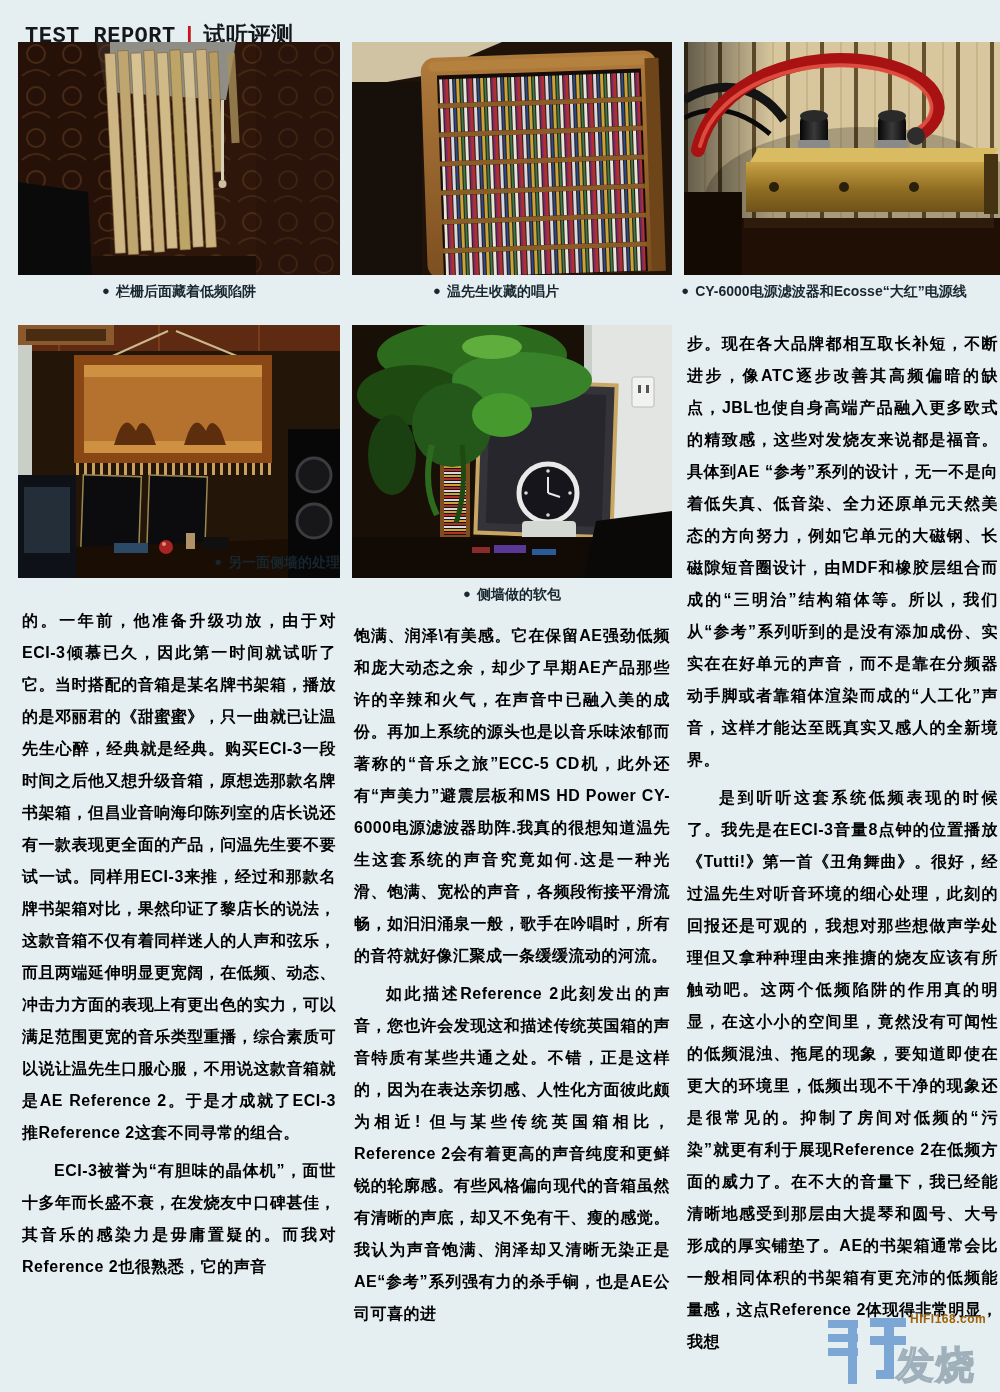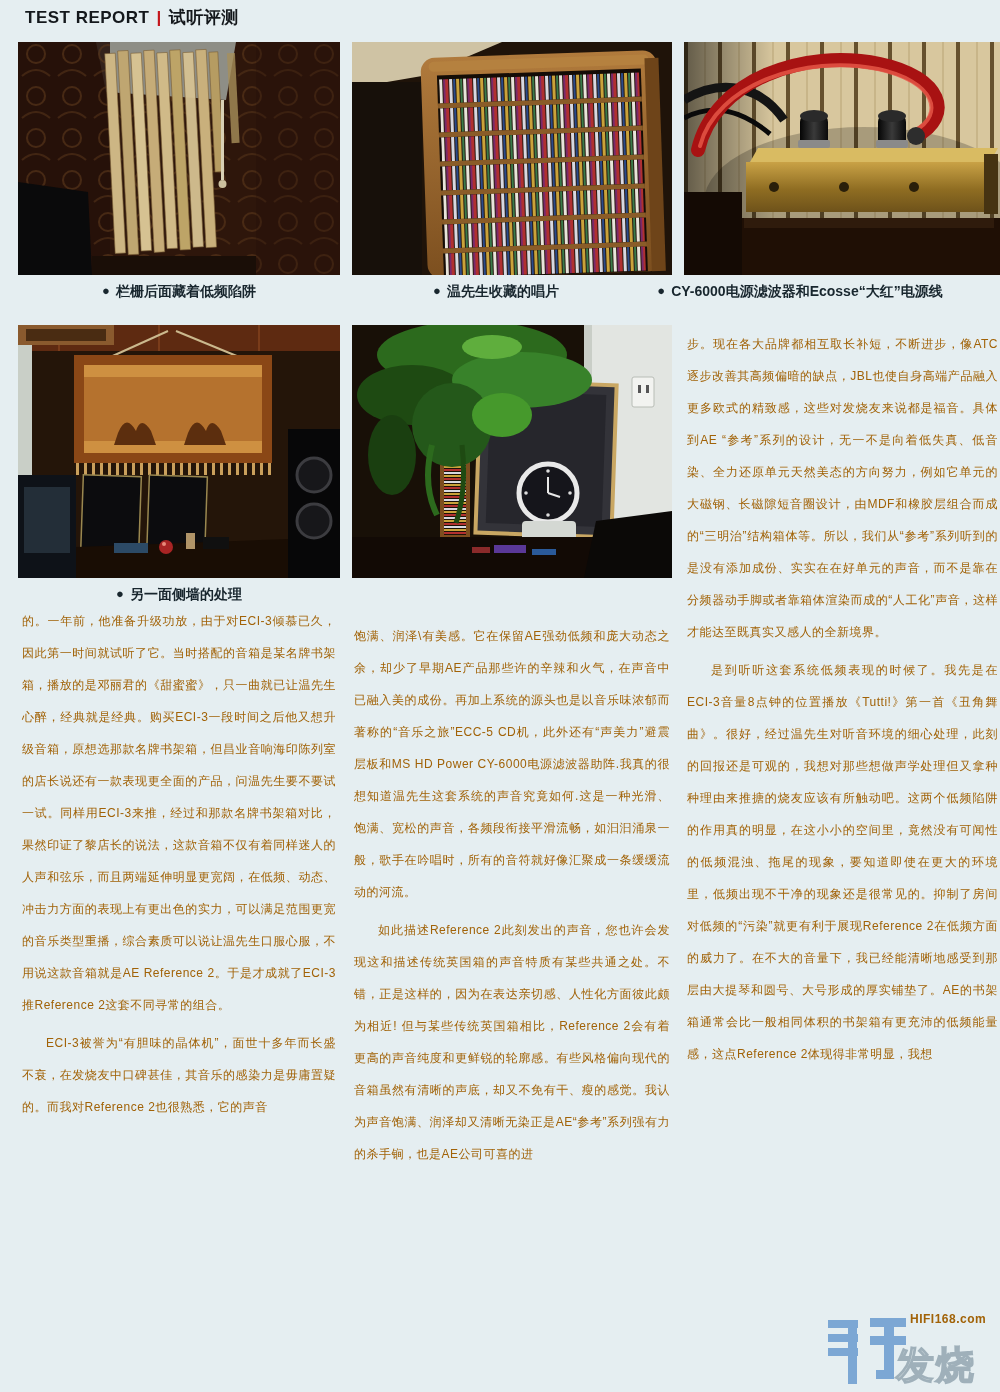--- a/index.html
+++ b/index.html
@@ -1,38 +1,38 @@
 <!DOCTYPE html>
 <html><head>
 <meta charset="utf-8">
 <style>
   html,body{margin:0;padding:0;background:#cfd8db;}
   .page{position:relative;width:1000px;height:1392px;background:#e5eef1;overflow:hidden;
         font-family:"Liberation Sans","DejaVu Sans",sans-serif;}
   
-  .header{position:absolute;left:25px;top:6px;font-size:17px;font-weight:bold;color:#14181c;letter-spacing:.5px;}
+  .header{position:absolute;left:25px;top:20px;font-size:22px;font-weight:bold;color:#14181c;letter-spacing:.5px;font-family:Liberation Mono, monospace;}
   .header .sep{color:#c4161c;margin:0 7px;}
   
   .photo{position:absolute;overflow:hidden;background:#1c120a;}
   .photo svg{display:block;width:100%;height:100%;}
   #photo1{left:18px;top:42px;width:322px;height:233px;}
   #photo2{left:352px;top:42px;width:320px;height:233px;}
   #photo3{left:684px;top:42px;width:316px;height:233px;}
   #photo4{left:18px;top:325px;width:322px;height:253px;}
   #photo5{left:352px;top:325px;width:320px;height:253px;}
   
   .caption{position:absolute;font-size:14px;font-weight:bold;color:#18262e;text-align:center;white-space:nowrap;}
   .caption .bullet{font-size:13px;margin-right:6px;position:relative;top:-1px;}
   #cap1{left:18px;top:283px;width:322px;text-align:center;}
   #cap2{left:336px;top:283px;width:320px;}
-  #cap3{left:640px;top:283px;width:320px;}
-  #cap4{left:18px;top:586px;width:322px;}
+  #cap3{left:664px;top:283px;width:320px;}
+  #cap4{left:18px;top:554px;width:322px;text-align:right;}
   #cap5{left:352px;top:586px;width:320px;}
   
-  .col{position:absolute;color:#a16207;font-size:12px;line-height:32px;text-align:justify;letter-spacing:.5px;}
+  .col{position:absolute;color:#000000;font-size:16px;line-height:32px;text-align:justify;letter-spacing:.5px;font-weight:bold;}
   .col p{margin:0;}
   .col p + p{margin-top:6px;text-indent:2em;}
   #col-left{left:22px;top:605px;width:314px;height:772px;}
   #col-middle{left:354px;top:620px;width:316px;height:772px;}
   #col-right{left:687px;top:328px;width:311px;height:1064px;}
   
   .watermark{position:absolute;left:826px;top:1296px;width:174px;height:96px;z-index:5;pointer-events:none;}
   .watermark svg{position:absolute;left:0;top:16px;}
   .wm-site{position:absolute;left:84px;top:16px;font-size:12px;font-weight:bold;color:#a16207;letter-spacing:.5px;}
   .wm-name{position:absolute;left:70px;top:44px;font-size:38px;font-weight:bold;color:transparent;
@@ -279,20 +279,23 @@
       <rect x="142" y="220" width="32" height="8" fill="#5a3898"></rect>
       <rect x="180" y="224" width="24" height="6" fill="#2a5a9a"></rect>
       <rect x="120" y="222" width="18" height="6" fill="#8a2a2a"></rect>
       <polygon points="244,196 320,186 320,253 232,253" fill="#0b0907"></polygon>
     </svg>
   </div>
 
   <div class="caption" id="cap4">
     <span class="bullet">●</span><span>另一面侧墙的处理</span>
   </div>
+  <div class="caption" id="cap5">
+    <span class="bullet">●</span><span>侧墙做的软包</span>
+  </div>
 
   <div class="col" id="col-left">
     <p>的。一年前，他准备升级功放，由于对ECI-3倾慕已久，因此第一时间就试听了它。当时搭配的音箱是某名牌书架箱，播放的是邓丽君的《甜蜜蜜》，只一曲就已让温先生心醉，经典就是经典。购买ECI-3一段时间之后他又想升级音箱，原想选那款名牌书架箱，但昌业音响海印陈列室的店长说还有一款表现更全面的产品，问温先生要不要试一试。同样用ECI-3来推，经过和那款名牌书架箱对比，果然印证了黎店长的说法，这款音箱不仅有着同样迷人的人声和弦乐，而且两端延伸明显更宽阔，在低频、动态、冲击力方面的表现上有更出色的实力，可以满足范围更宽的音乐类型重播，综合素质可以说让温先生口服心服，不用说这款音箱就是AE Reference 2。于是才成就了ECI-3推Reference 2这套不同寻常的组合。</p>
     <p>ECI-3被誉为“有胆味的晶体机”，面世十多年而长盛不衰，在发烧友中口碑甚佳，其音乐的感染力是毋庸置疑的。而我对Reference 2也很熟悉，它的声音</p>
   </div>
   <div class="col" id="col-middle">
     <p>饱满、润泽\有美感。它在保留AE强劲低频和庞大动态之余，却少了早期AE产品那些许的辛辣和火气，在声音中已融入美的成份。再加上系统的源头也是以音乐味浓郁而著称的“音乐之旅”ECC-5 CD机，此外还有“声美力”避震层板和MS HD Power CY-6000电源滤波器助阵.我真的很想知道温先生这套系统的声音究竟如何.这是一种光滑、饱满、宽松的声音，各频段衔接平滑流畅，如汩汩涌泉一般，歌手在吟唱时，所有的音符就好像汇聚成一条缓缓流动的河流。</p>
     <p>如此描述Reference 2此刻发出的声音，您也许会发现这和描述传统英国箱的声音特质有某些共通之处。不错，正是这样的，因为在表达亲切感、人性化方面彼此颇为相近! 但与某些传统英国箱相比，Reference 2会有着更高的声音纯度和更鲜锐的轮廓感。有些风格偏向现代的音箱虽然有清晰的声底，却又不免有干、瘦的感觉。我认为声音饱满、润泽却又清晰无染正是AE“参考”系列强有力的杀手锏，也是AE公司可喜的进</p>
   </div>
   <div class="col" id="col-right">

